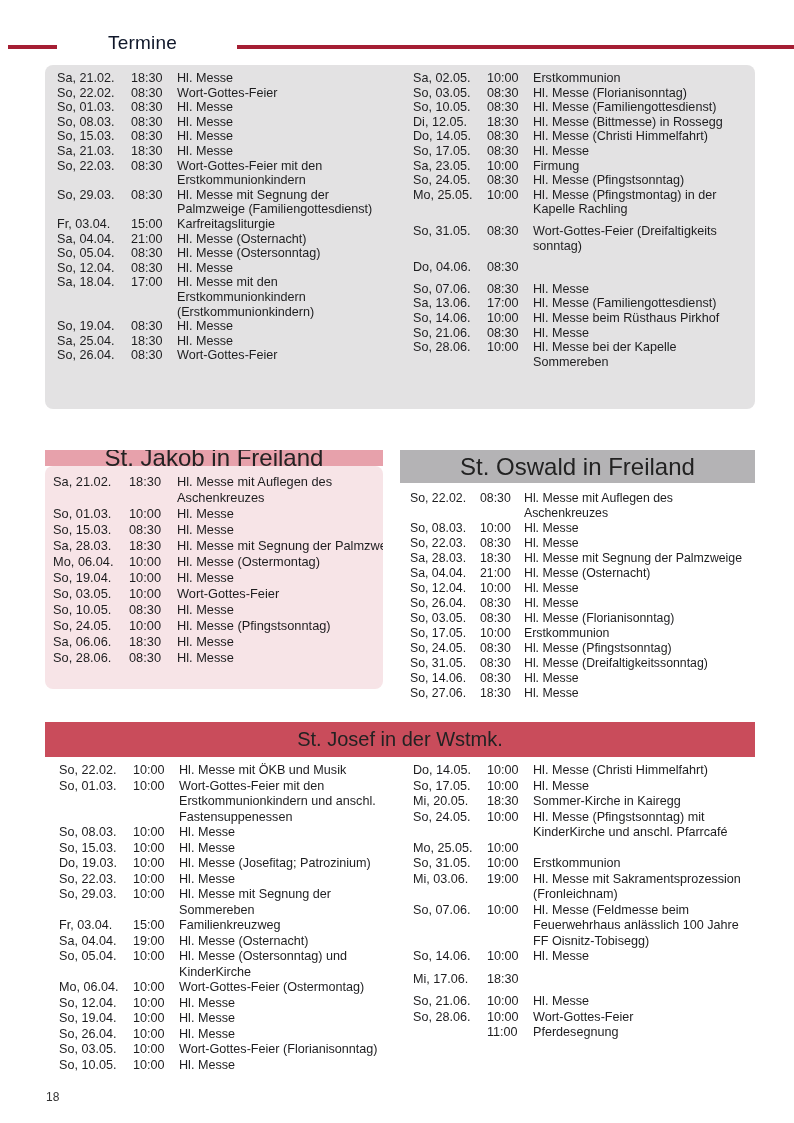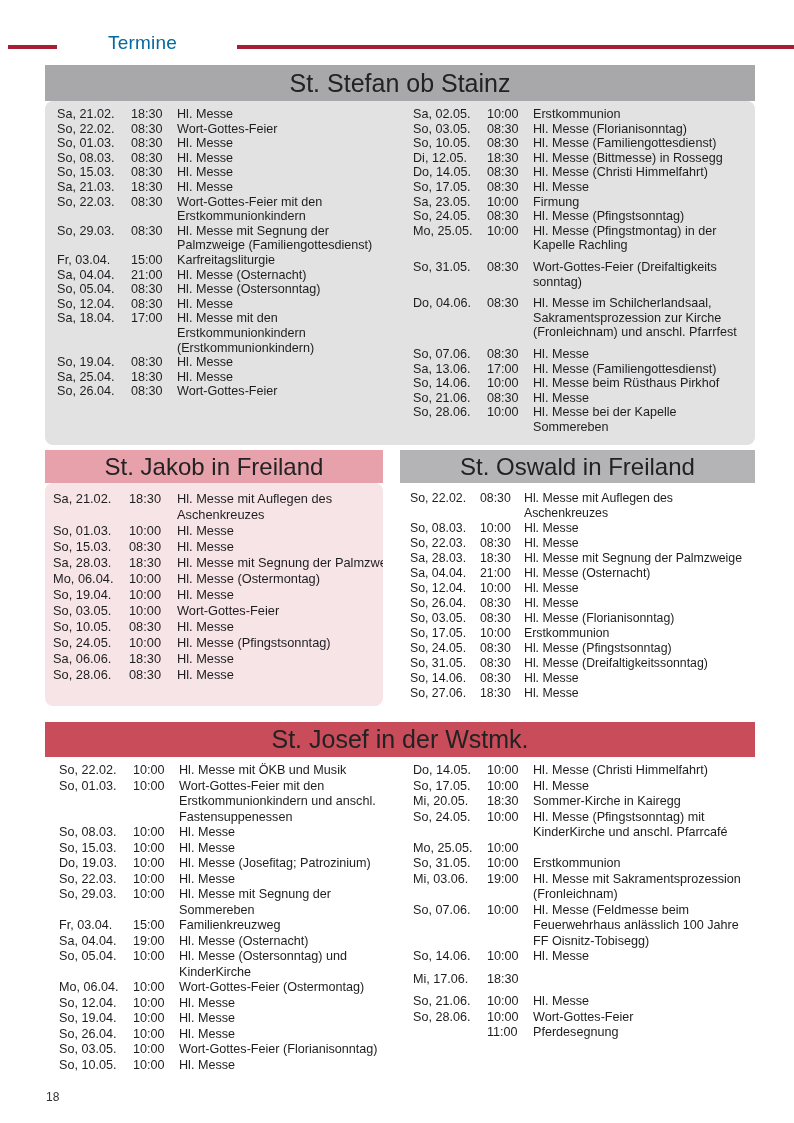--- a/index.html
+++ b/index.html
@@ -6,49 +6,49 @@
   body { font-family: "Liberation Sans", sans-serif; background:#888; }
   .page {
     position:relative; width:794px; height:1123px; margin:0 auto;
     background:#ffffff; color:#1d1d1f; overflow:hidden;
   }
   .rule { position:absolute; height:4px; }
   .rule-left  { left:8px;  top:45px; width:49px; }
   .rule-right { left:237px; top:45px; width:557px; }
   .termine-label {
     position:absolute; left:108px; top:32px;
-    font-size:19px; color:#0369a1; letter-spacing:0.2px;
+    font-size:19px; color:#0f172a; letter-spacing:0.2px;
   }
   .section { position:absolute; overflow:hidden; }
   .sec-header {
     display:flex; align-items:center; justify-content:center;
     font-weight:500; color:#222;
   }
   .sec-body { box-sizing:border-box;border-radius:8px; }
   
   .sec-stefan { left:45px; top:65px; width:710px; height:380px; }
   .sec-stefan .sec-header { height:36px; font-size:25px; }
   .sec-stefan .sec-body { height:344px; padding:6px 0 0 12px; display:flex; gap:18px; }
   .sec-stefan .col { width:338px; }
   .sec-stefan .row { grid-template-columns:74px 46px 1fr; font-size:12.6px; line-height:14.6px; }
   
   .sec-jakob { left:45px; top:450px; width:338px; height:256px; }
-  .sec-jakob .sec-header { height:33px; font-size:24px; }
+  .sec-jakob .sec-header { height:16px; font-size:24px; }
   .sec-jakob .sec-body { height:223px; padding:8px 0 0 8px; }
   .sec-jakob .col { width:326px; }
   .sec-jakob .row { grid-template-columns:76px 48px 1fr; font-size:12.8px; line-height:16px; }
   
   .sec-oswald { left:400px; top:450px; width:355px; height:252px; }
   .sec-oswald .sec-header { height:33px; font-size:24px; }
   .sec-oswald .sec-body { height:219px; padding:8px 0 0 10px; }
   .sec-oswald .col { width:341px; }
   .sec-oswald .row { grid-template-columns:70px 44px 1fr; font-size:12.3px; line-height:15px; }
   
   .sec-josef { left:45px; top:722px; width:710px; height:363px; }
-  .sec-josef .sec-header { height:35px; font-size:25px; }
+  .sec-josef .sec-header { height:35px; font-size:20px; }
   .sec-josef .sec-body { height:328px; padding:6px 0 0 14px; display:flex; gap:16px; }
   .sec-josef .col { width:338px; }
   .sec-josef .row { grid-template-columns:74px 46px 1fr; font-size:12.6px; line-height:15.5px; }
 
   .row { display:grid; }
   .row.gap { margin-top:7px; }
   .cell-date, .cell-time { white-space:nowrap; }
   .cell-desc div { white-space:nowrap; }
   .page-number {
     position:absolute; left:46px; top:1090px; font-size:12px; color:#333;
@@ -57,21 +57,20 @@
 </head>
 <body>
 
 <div class="page">
 
   <div class="rule rule-left" style="background: rgb(165, 30, 51);"></div>
   <div class="termine-label">Termine</div>
   <div class="rule rule-right" style="background: rgb(165, 30, 51);"></div>
 
   <div class="section sec-stefan">
-    <div class="sec-header" style="background: rgb(168, 167, 169);">St. Stefan ob Stainz</div>
     <div class="sec-body" style="background: rgb(227, 226, 227);">
       <div class="col">
           <div class="row">
             <div class="cell-date">Sa, 21.02.</div>
             <div class="cell-time">18:30</div>
             <div class="cell-desc">
               <div>Hl. Messe</div>
             </div>
           </div>
           <div class="row">
@@ -253,25 +252,20 @@
             <div class="cell-date">So, 31.05.</div>
             <div class="cell-time">08:30</div>
             <div class="cell-desc">
               <div>Wort-Gottes-Feier (Dreifaltigkeits</div>
               <div>sonntag)</div>
             </div>
           </div>
           <div class="row gap">
             <div class="cell-date">Do, 04.06.</div>
             <div class="cell-time">08:30</div>
-            <div class="cell-desc">
-              <div>Hl. Messe im Schilcherlandsaal,</div>
-              <div>Sakramentsprozession zur Kirche</div>
-              <div>(Fronleichnam) und anschl. Pfarrfest</div>
-            </div>
           </div>
           <div class="row gap">
             <div class="cell-date">So, 07.06.</div>
             <div class="cell-time">08:30</div>
             <div class="cell-desc">
               <div>Hl. Messe</div>
             </div>
           </div>
           <div class="row">
             <div class="cell-date">Sa, 13.06.</div>

